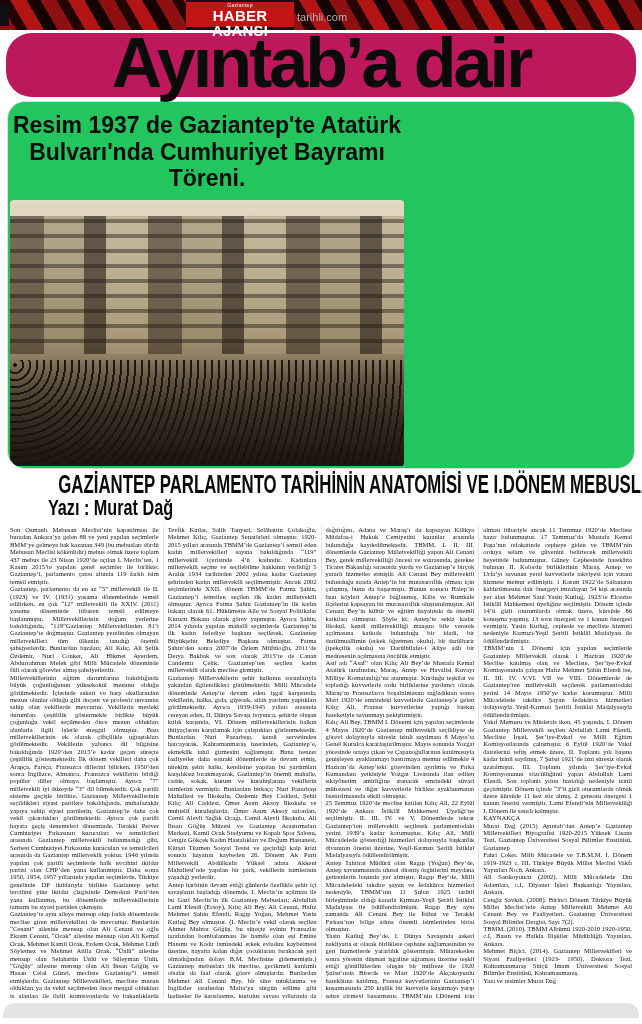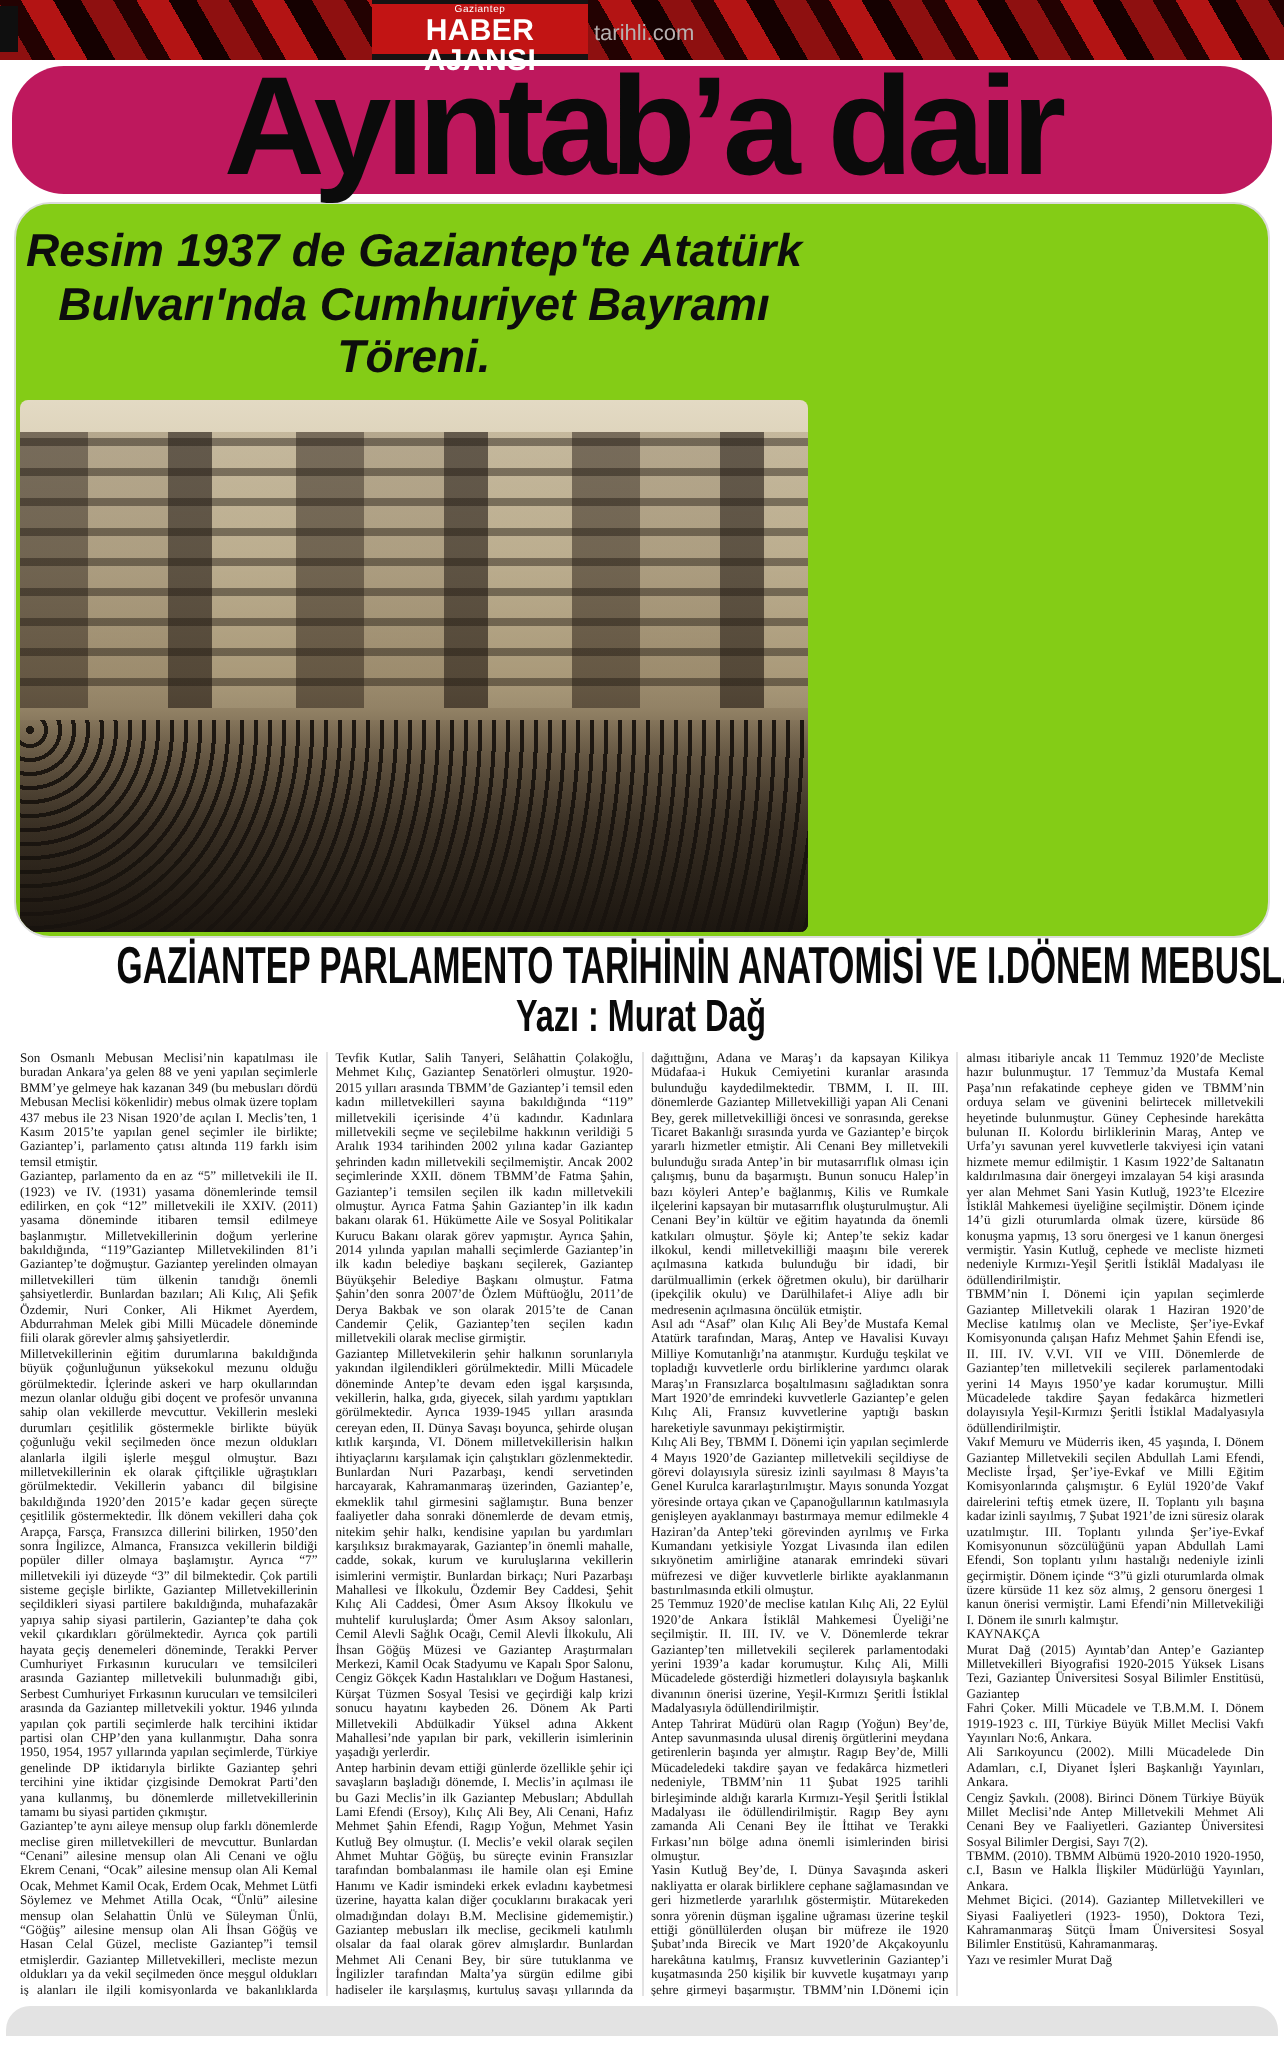--- a/index.html
+++ b/index.html
@@ -26,21 +26,21 @@
   .headline-box{
     margin:3px 6px 0;height:64px;background:#be185d;border-radius:26px;
     text-align:center;
   }
   .headline{
     font-size:70px;line-height:60px;font-weight:bold;letter-spacing:-3px;color:#0b0b0b;
   }
   
   .photo-card{
     margin:4px 7px 0;height:366px;border:1px solid #dcdcdc;border-radius:18px;
-    overflow:hidden;display:flex;background:#84cc16;font-style:italic;
+    overflow:hidden;display:flex;background:#22c55e;
   }
   .pc-left{width:398px;display:flex;flex-direction:column;}
   .pc-caption{
     padding:10px 4px 6px;font-size:23px;font-weight:bold;text-align:center;
     line-height:1.16;color:#0d0d0d;
   }
   .photo-street{
     flex:1;margin:2px;position:relative;overflow:hidden;border-radius:4px;
     background:linear-gradient(180deg,#e3dac4 0%,#cfc2a4 28%,#a99877 52%,#6b5c47 68%,#473b2d 80%,#332a20 100%);
   }
@@ -70,21 +70,21 @@
   .pc-side-caption{
     flex:1;font-size:13.5px;line-height:1.35;text-align:center;color:#1c1c1c;
     padding:4px 2px 0;
   }
   
   .article-heading{text-align:center;margin-top:4px;}
   .ah-title{
     display:inline-block;font-size:20px;font-weight:bold;color:#0a0a0a;
     transform:scale(0.84,1.3);transform-origin:center;white-space:nowrap;letter-spacing:0;
   }
-  .ah-byline-row{text-align:center;margin-top:2px;}
+  .ah-byline-row{text-align:left;margin-top:2px;margin-left:41px;}
   .ah-byline{
     display:inline-block;font-size:18px;font-weight:bold;color:#0a0a0a;
     transform:scale(0.9,1.25);transform-origin:center;
   }
   
   .cols{display:flex;margin:7px 6px 0;height:472px;overflow:hidden;}
   .col{
     flex:1 1 0;padding:0 4px;border-right:1px solid #e2e2e2;
     font-family:"Liberation Serif",serif;font-size:6.55px;line-height:1.13;
     text-align:justify;white-space:pre-line;color:#141414;

